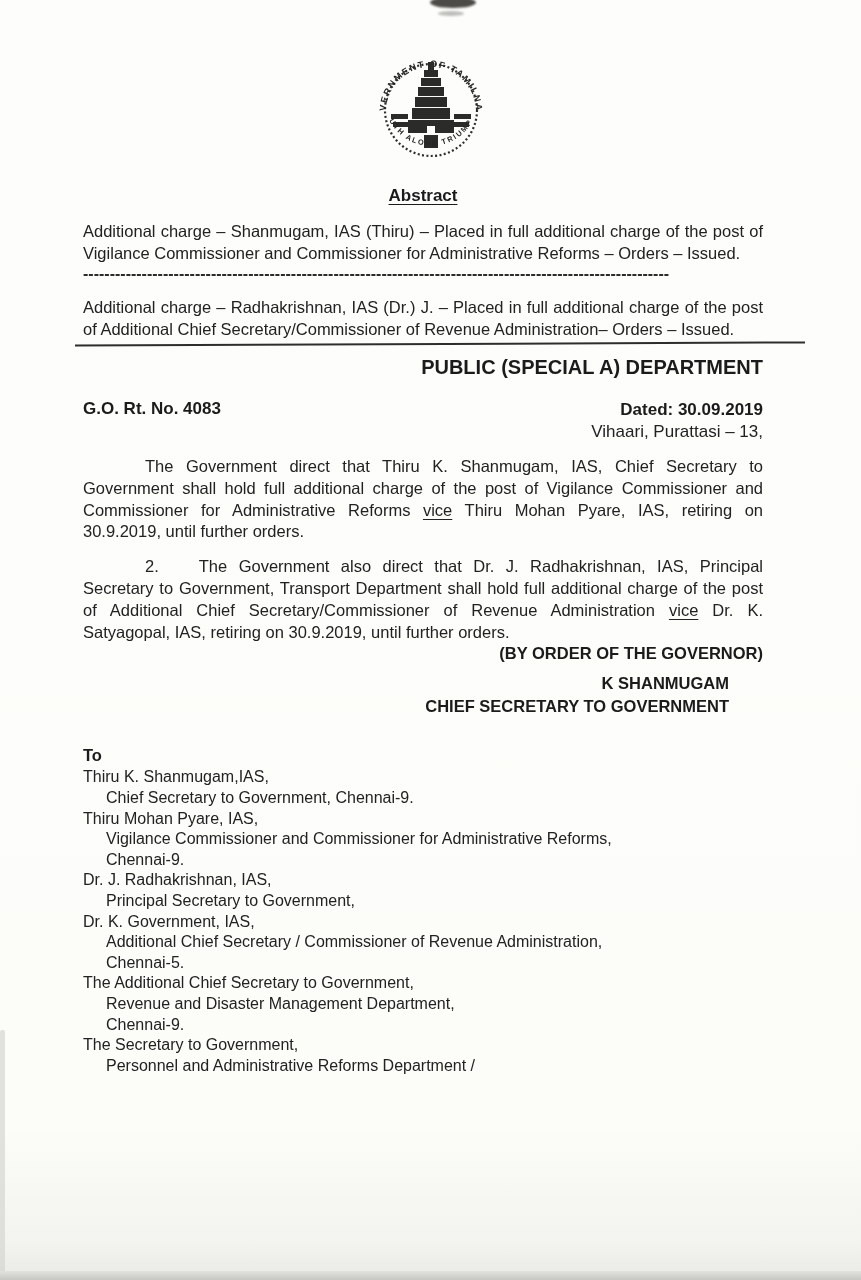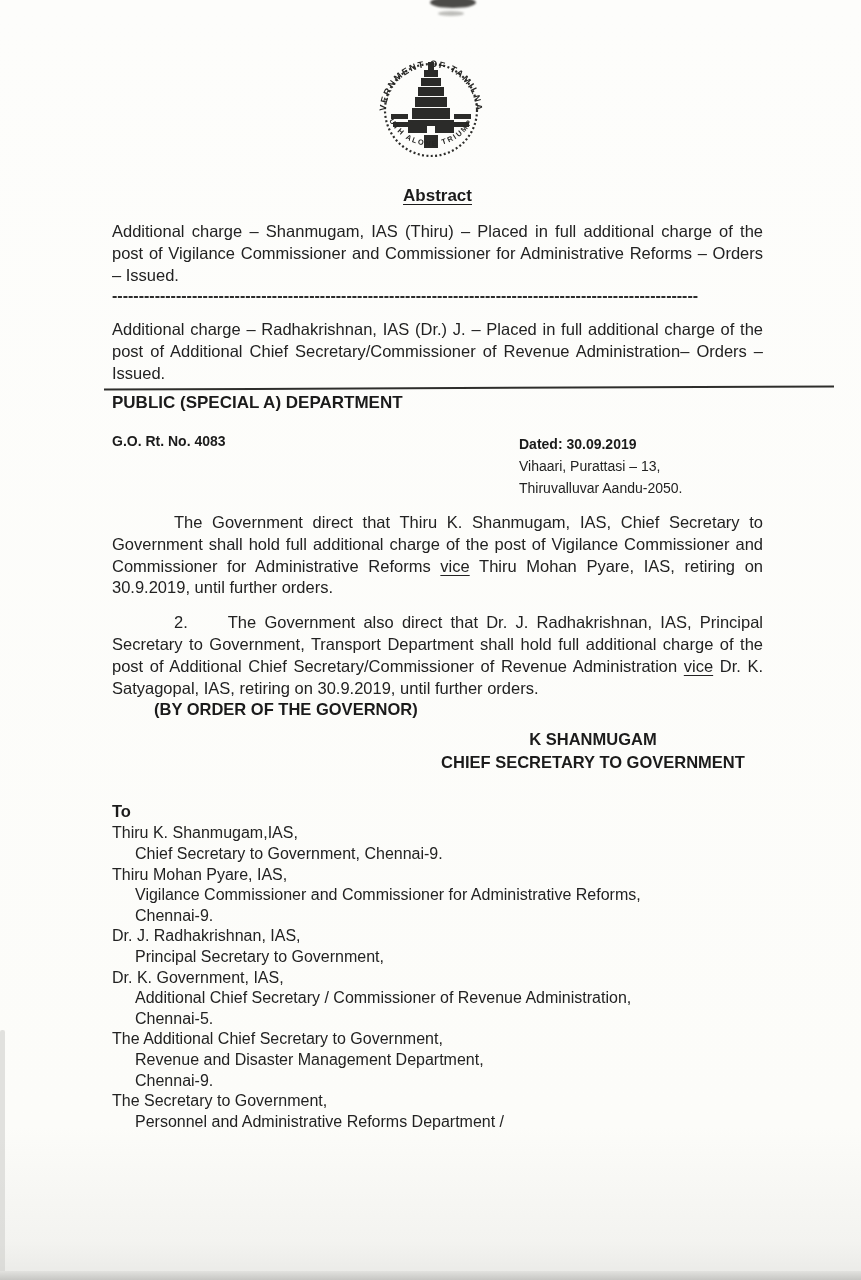--- a/index.html
+++ b/index.html
@@ -17,43 +17,43 @@
   .edge-left{position:absolute;left:0;top:1030px;width:5px;height:250px;
     background:#d2d2cf;opacity:.65;border-radius:2px;}
   .smudge{position:absolute;left:430px;top:-3px;width:46px;height:11px;
     background:#4c4b48;border-radius:50%;filter:blur(1px);}
   .smudge2{position:absolute;left:438px;top:11px;width:26px;height:5px;
     background:#8a8a85;border-radius:50%;filter:blur(1.2px);opacity:.55;}
 
   .emblem{width:124px;margin:48px auto 0 auto;}
   .emblem svg{display:block;}
 
-  .content{padding:0 98px 0 112px;}
+  .content{padding:0 98px 0 83px;}
   .u{text-decoration:underline;text-underline-offset:3px;}
 
   .abstract-heading{text-align:center;font-size:17px;font-weight:bold;margin-top:6px;color:#1b1b1b;}
   .para{margin:14px 0 0 0;font-size:16.5px;line-height:22px;text-align:justify;color:#222;}
   .dashes{margin-top:1px;height:17px;line-height:17px;font-size:16px;font-weight:bold;
     color:#2c2c2c;white-space:nowrap;overflow:hidden;width:642px;}
   .rule{border-top:2.5px solid #2e2e2c;width:730px;margin:3px 0 0 -8px;transform:rotate(-0.25deg);}
-  .dept{text-align:left;font-size:17px;font-weight:bold;margin-top:4px;color:#1b1b1b;}
+  .dept{text-align:right;font-size:20px;font-weight:bold;margin-top:11px;color:#1b1b1b;}
 
-  .go-row{display:flex;justify-content:space-between;margin-top:20px;font-size:14px;}
+  .go-row{display:flex;justify-content:space-between;margin-top:20px;font-size:17px;text-align:right;}
   .go-no{font-weight:bold;color:#1b1b1b;}
   .date-block{width:244px;line-height:22px;color:#222;}
   .date-block .d1{font-weight:bold;color:#1b1b1b;}
 
   .order-heading{margin-top:26px;font-size:17px;font-weight:bold;color:#1b1b1b;letter-spacing:.5px;}
   .order-para{margin:13px 0 0 0;font-size:16.5px;line-height:21.8px;text-align:justify;
     text-indent:62px;color:#222;}
   .order-para .pnum{margin-right:40px;}
-  .by-order{text-align:left;font-size:16.5px;font-weight:bold;color:#1b1b1b;
+  .by-order{text-align:right;font-size:16.5px;font-weight:bold;color:#1b1b1b;
     margin-top:1px;padding-left:42px;}
 
-  .signature{margin-top:9px;margin-left:316px;width:330px;text-align:center;
+  .signature{margin-top:9px;margin-left:316px;width:330px;text-align:right;
     font-size:16.5px;font-weight:bold;line-height:23px;color:#1b1b1b;}
 
   .to-label{margin-top:28px;font-size:16.5px;font-weight:bold;color:#1b1b1b;}
   .to-list{margin-top:2px;font-size:16px;line-height:20.6px;color:#222;}
   .to-line.indent-1{padding-left:23px;}
 </style>
 </head>
 <body>
 
 <div class="page">
@@ -104,21 +104,20 @@
 
     <div class="rule"></div>
 
     <div class="dept">PUBLIC (SPECIAL A) DEPARTMENT</div>
 
     <div class="go-row">
       <div class="go-no">G.O. Rt. No. 4083</div>
       <div class="date-block">
         <div class="d1">Dated: 30.09.2019</div>
         <div>Vihaari, Purattasi – 13,</div>
-        <div>Thiruvalluvar Aandu-2050.</div>
       </div>
     </div>
 
 
     <p class="order-para"><span>The Government direct that Thiru K. Shanmugam, IAS, Chief Secretary to Government shall hold full additional charge of the post of Vigilance Commissioner and Commissioner for Administrative Reforms </span><span class="u">vice</span><span> Thiru Mohan Pyare, IAS, retiring on 30.9.2019, until further orders.</span></p>
 
     <p class="order-para"><span class="pnum">2.</span><span>The Government also direct that Dr. J. Radhakrishnan, IAS, Principal Secretary to Government, Transport Department shall hold full additional charge of the post of Additional Chief Secretary/Commissioner of Revenue Administration </span><span class="u">vice</span><span>  Dr. K. Satyagopal,  IAS, retiring on 30.9.2019, until further orders.</span></p>
 
     <div class="by-order">(BY ORDER OF THE GOVERNOR)</div>
 

